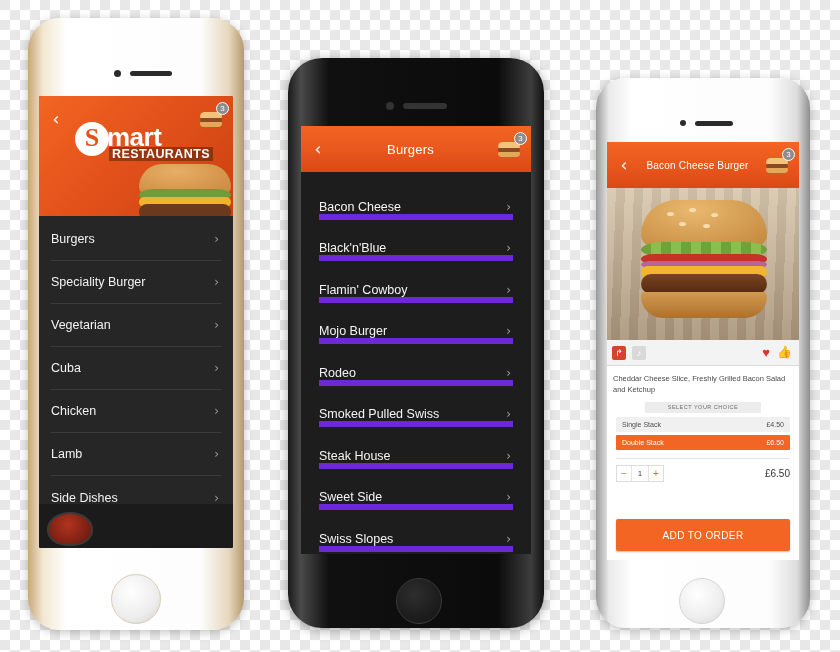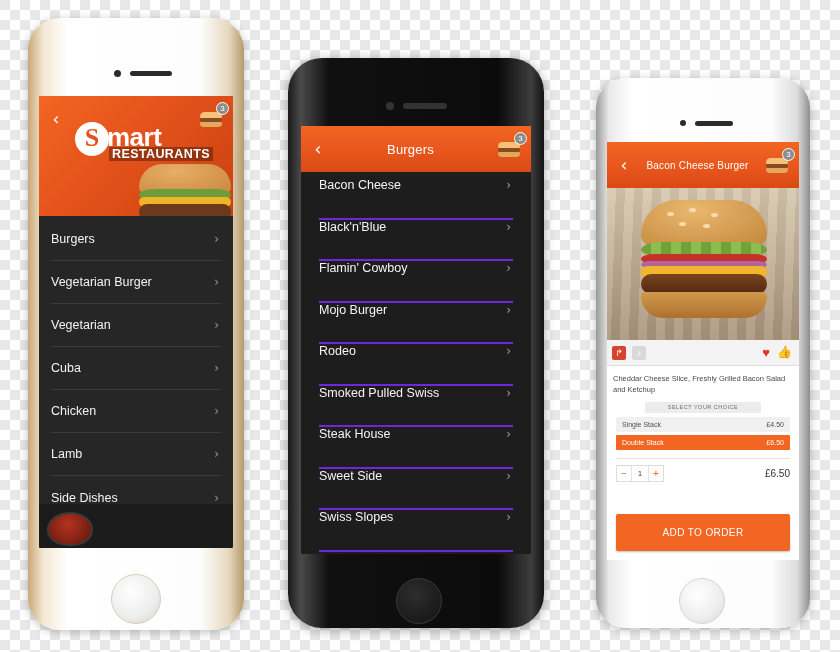--- a/index.html
+++ b/index.html
@@ -135,22 +135,22 @@
   }
   .left-footer-img .bowl {
     position:absolute; left: 8px; bottom: 2px; width: 46px; height: 34px; border-radius: 50% 50% 45% 45%;
     background: radial-gradient(circle at 45% 35%, #b3331f, #751d12 75%);
     border: 2px solid #3a3a3a;
   }
 
   
   .mid-list { background: #1d1d1d; height: 100%; padding-top: 6px; }
   .mid-item {
-    position: relative; height: 41.5px; margin: 0 18px; display: flex; align-items: flex-start;
-    border-bottom: 2px solid #6d28d9; color: #f4f4f4; font-size: 12.5px;
+    position: relative; height: 41.5px; margin: 0 18px; display: flex; align-items: flex-end;
+    border-bottom: 6px solid #6d28d9; color: #f4f4f4; font-size: 12.5px;
   }
   .mid-item .chev { position:absolute; right: 2px; color:#9d9d9d; font-size: 12px; font-family:"DejaVu Sans",sans-serif;}
 
   
   .r-photo {
     position: relative; height: 152px; width: 100%; overflow: hidden;
     background: linear-gradient(180deg,#cdbfa8 0%, #b9a88e 100%);
   }
   .r-photo .board {
     position:absolute; inset:0;
@@ -201,21 +201,21 @@
     border-top: 1px solid #e2e2e2;
   }
   .stepper { display:flex; align-items:center; border: 1px solid #dcdcdc; height: 17px; }
   .stepper .minus, .stepper .plus {
     width: 14px; text-align:center; font-size: 10px; line-height: 15px; color: #f26522;
   }
   .stepper .qty { width: 18px; text-align:center; font-size: 8px; color:#444; border-left:1px solid #e4e4e4; border-right:1px solid #e4e4e4; line-height:15px;}
   .r-total { margin-left:auto; font-size: 10px; color: #333; }
 
   .r-cta {
-    position: absolute; left: 9px; right: 9px; bottom: 9px; height: 37px;
+    position: absolute; left: 9px; right: 9px; bottom: 9px; height: 32px;
     background: #f26522; color: #fff; font-size: 10px; letter-spacing: .4px;
     display: flex; align-items: center; justify-content: center; border-radius: 2px;
     box-shadow: 0 1px 2px rgba(0,0,0,.25);
   }
 </style>
 </head>
 <body>
 
 <div class="phone" id="phone-left">
   <span class="cam"></span>
@@ -250,21 +250,21 @@
 
       </div>
     </div>
 
     <div class="left-list">
       <div class="left-item">
         <span>Burgers</span>
         <span class="chev">›</span>
       </div>
       <div class="left-item">
-        <span>Vegetarian Burger</span>
+        <span>Speciality Burger</span>
         <span class="chev">›</span>
       </div>
       <div class="left-item">
         <span>Vegetarian</span>
         <span class="chev">›</span>
       </div>
       <div class="left-item">
         <span>Cuba</span>
         <span class="chev">›</span>
       </div>

